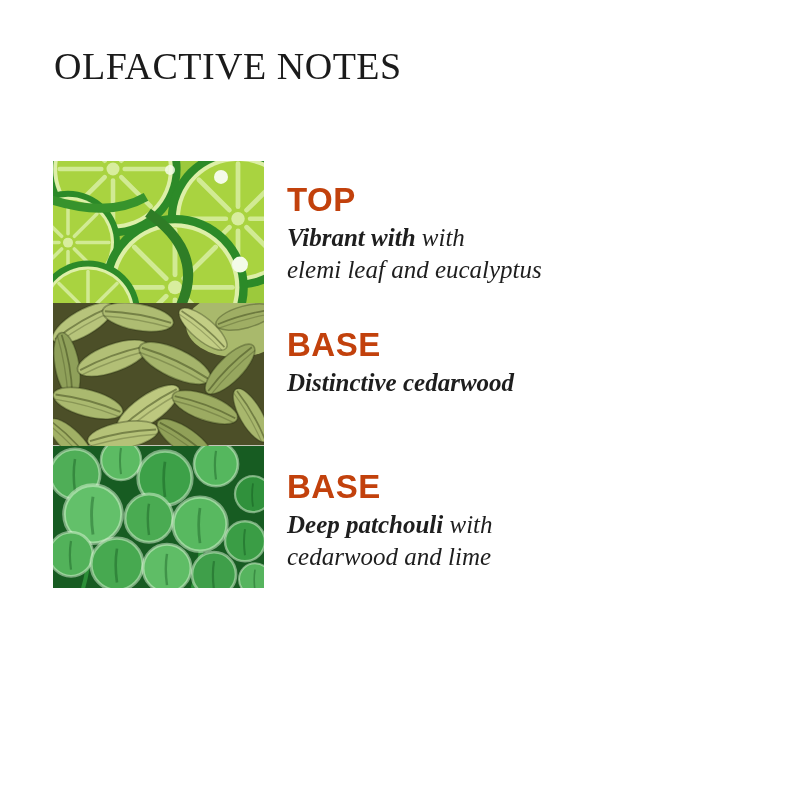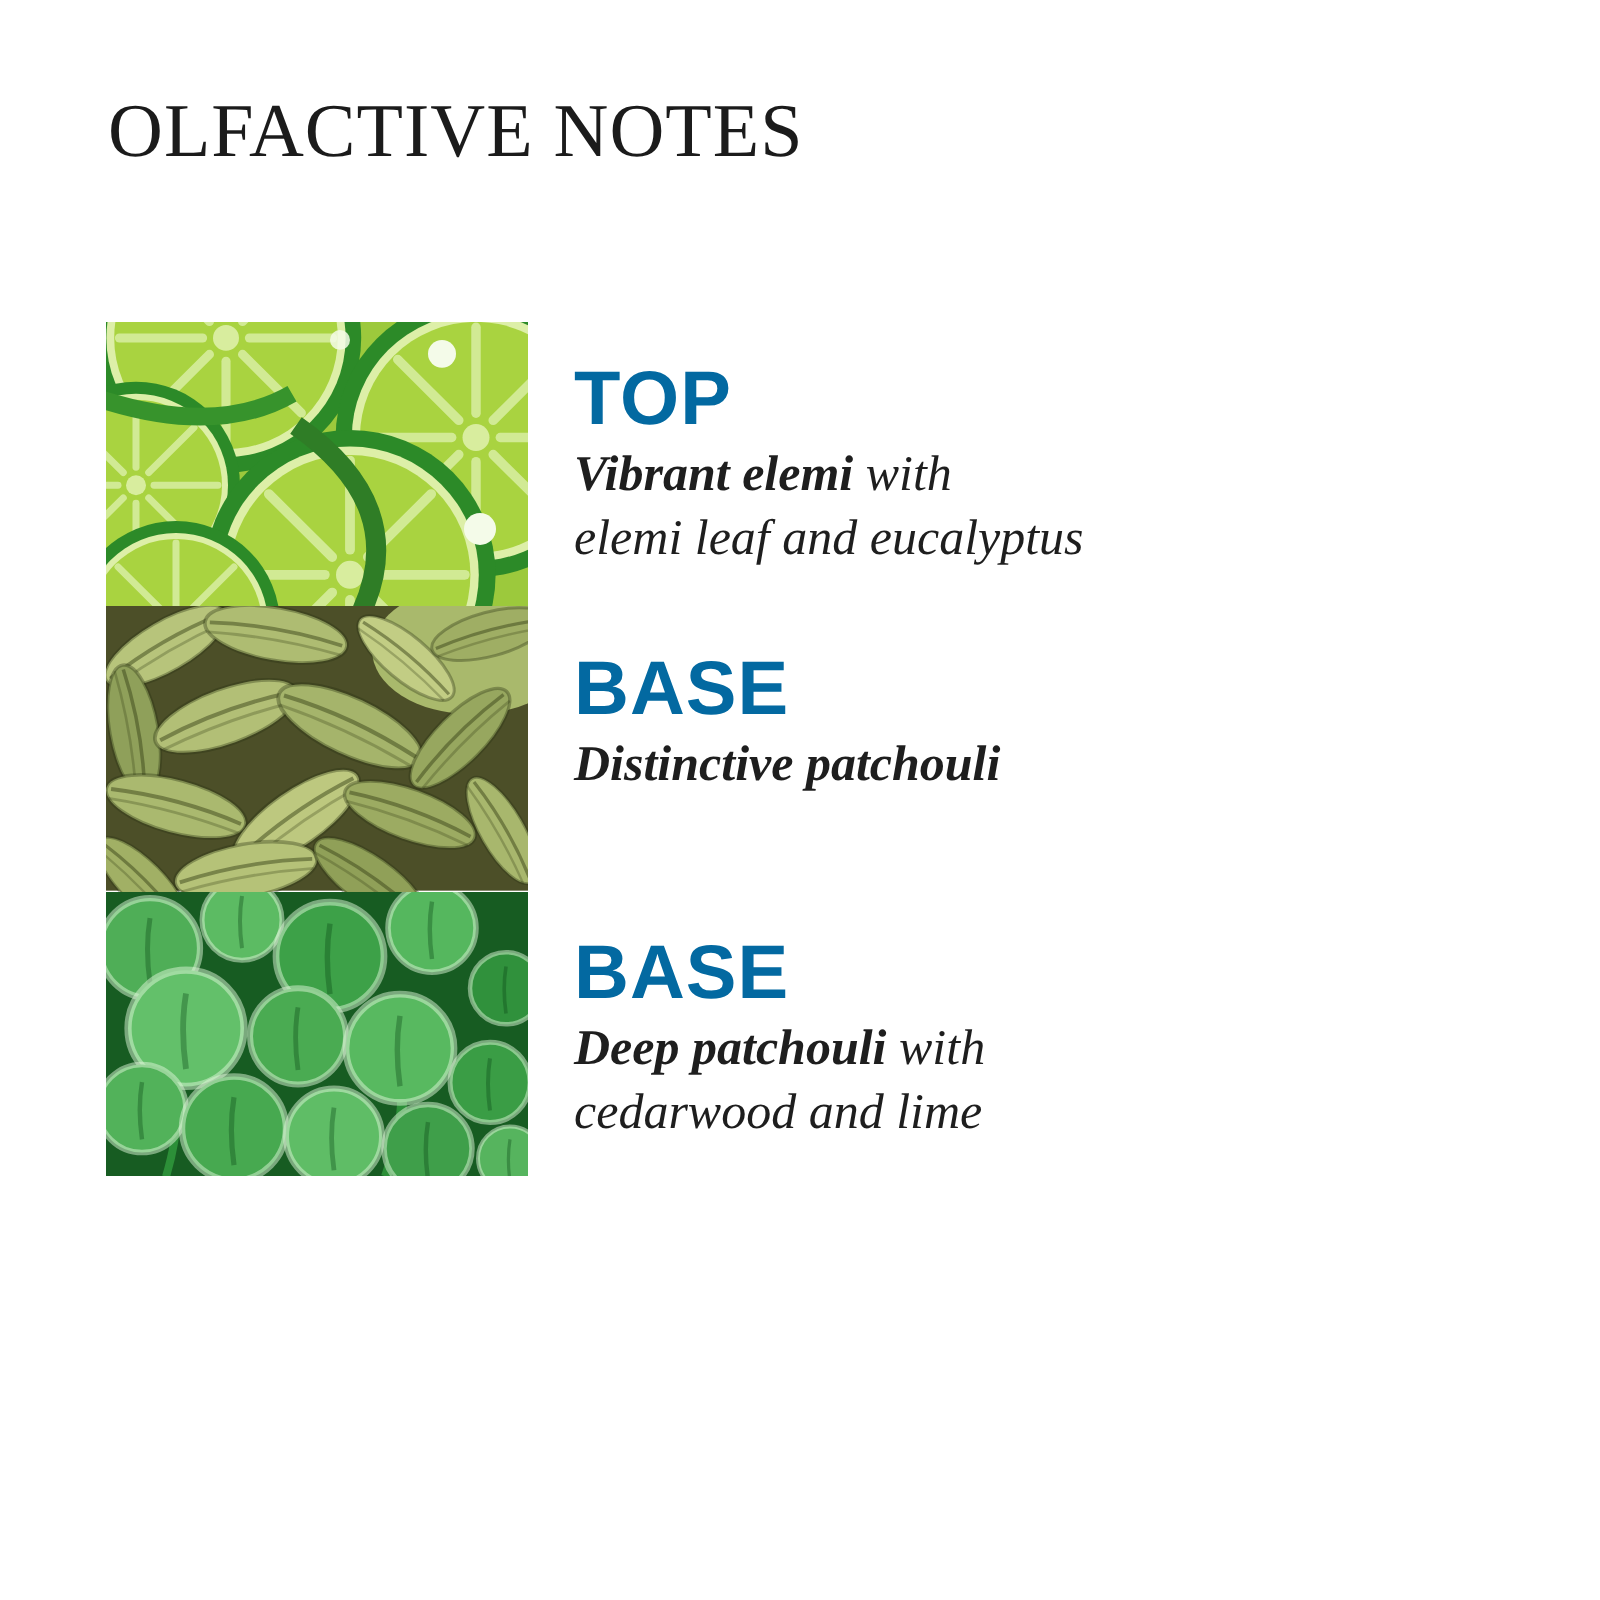--- a/index.html
+++ b/index.html
@@ -42,24 +42,24 @@
   }
   .note-image svg { width: 100%; height: 100%; display: block; }
   .note {
     position: absolute;
     left: 287px;
     white-space: nowrap;
   }
   .note-label {
     font-family: "Liberation Sans", sans-serif;
     font-weight: 700;
-    font-size: 38px;
+    font-size: 33px;
     line-height: 30px;
     letter-spacing: 0.5px;
-    color: #0369a1;
+    color: #c2410c;
     margin-bottom: 7px;
   }
   .note-line {
     font-family: "Liberation Serif", serif;
     font-style: italic;
     font-size: 25px;
     line-height: 32px;
     color: #1e1e1e;
   }
   .note-line strong { font-weight: 700; }
@@ -165,27 +165,27 @@
         <use href="#leaf" color="#5fbd66" transform="translate(114,122) scale(1.2)"></use>
         <use href="#leaf" color="#3f9f4a" transform="translate(161,128) scale(1.1)"></use>
         <use href="#leaf" color="#56b45e" transform="translate(202,133) scale(0.8)"></use>
       </svg>
     </div>
 
   </div>
 
   <section class="note" style="top:185px">
     <h2 class="note-label">TOP</h2>
-    <p class="note-line"><strong>Vibrant elemi</strong><span> with</span></p>
+    <p class="note-line"><strong>Vibrant with</strong><span> with</span></p>
     <p class="note-line">elemi leaf and eucalyptus</p>
   </section>
 
   <section class="note" style="top:330px">
     <h2 class="note-label">BASE</h2>
-    <p class="note-line"><strong>Distinctive patchouli</strong><span></span></p>
+    <p class="note-line"><strong>Distinctive cedarwood</strong><span></span></p>
   </section>
 
   <section class="note" style="top:472px">
     <h2 class="note-label">BASE</h2>
     <p class="note-line"><strong>Deep patchouli</strong><span> with</span></p>
     <p class="note-line">cedarwood and lime</p>
   </section>
 
 </div>
 

